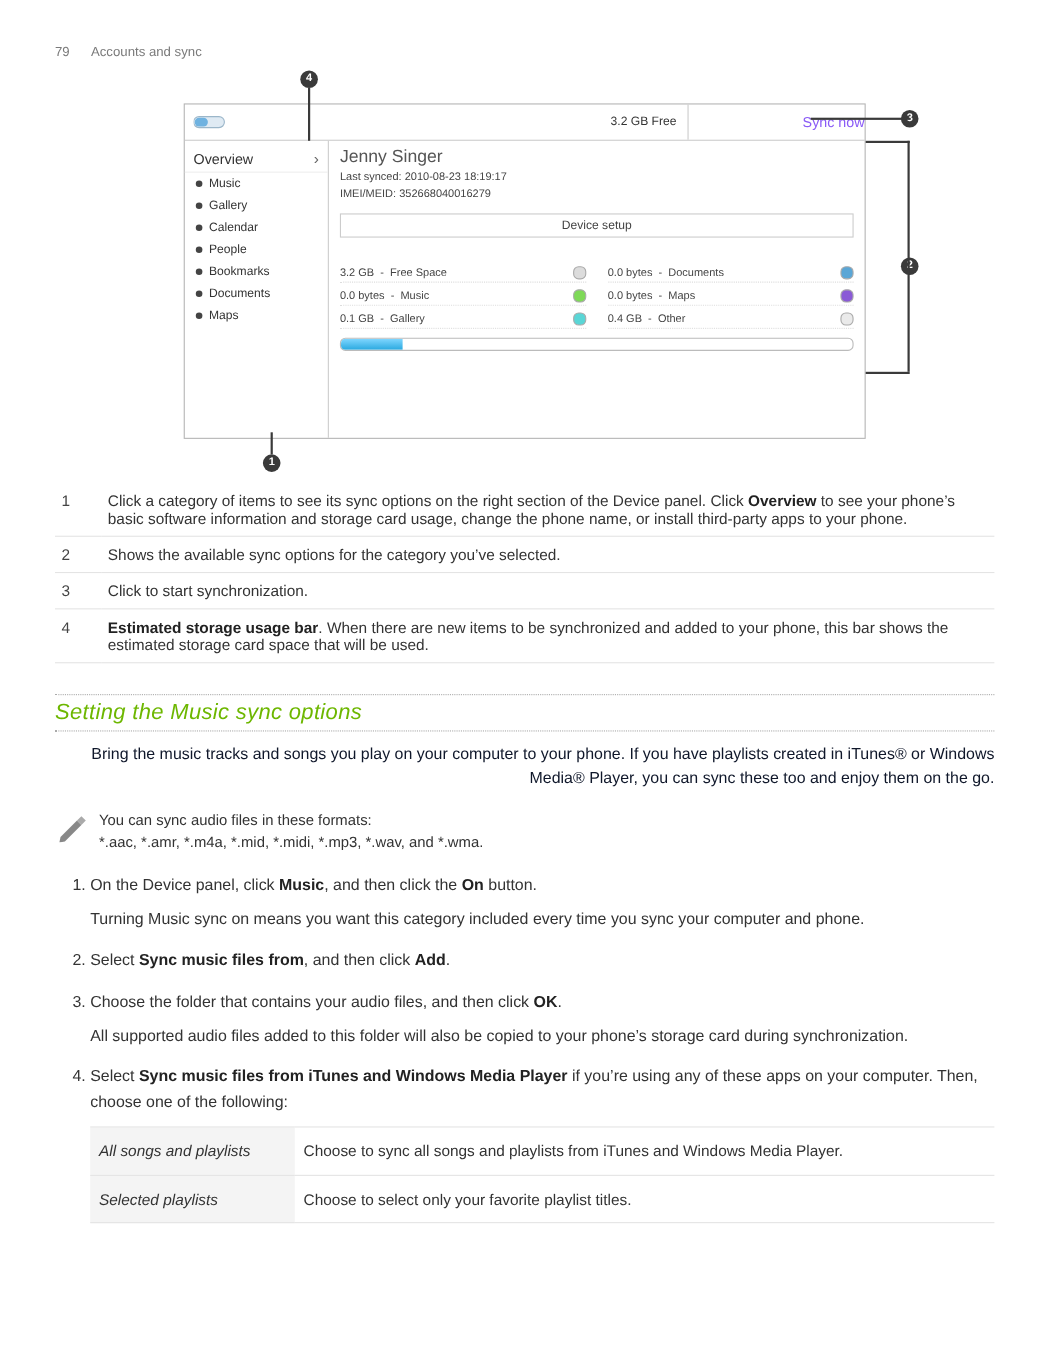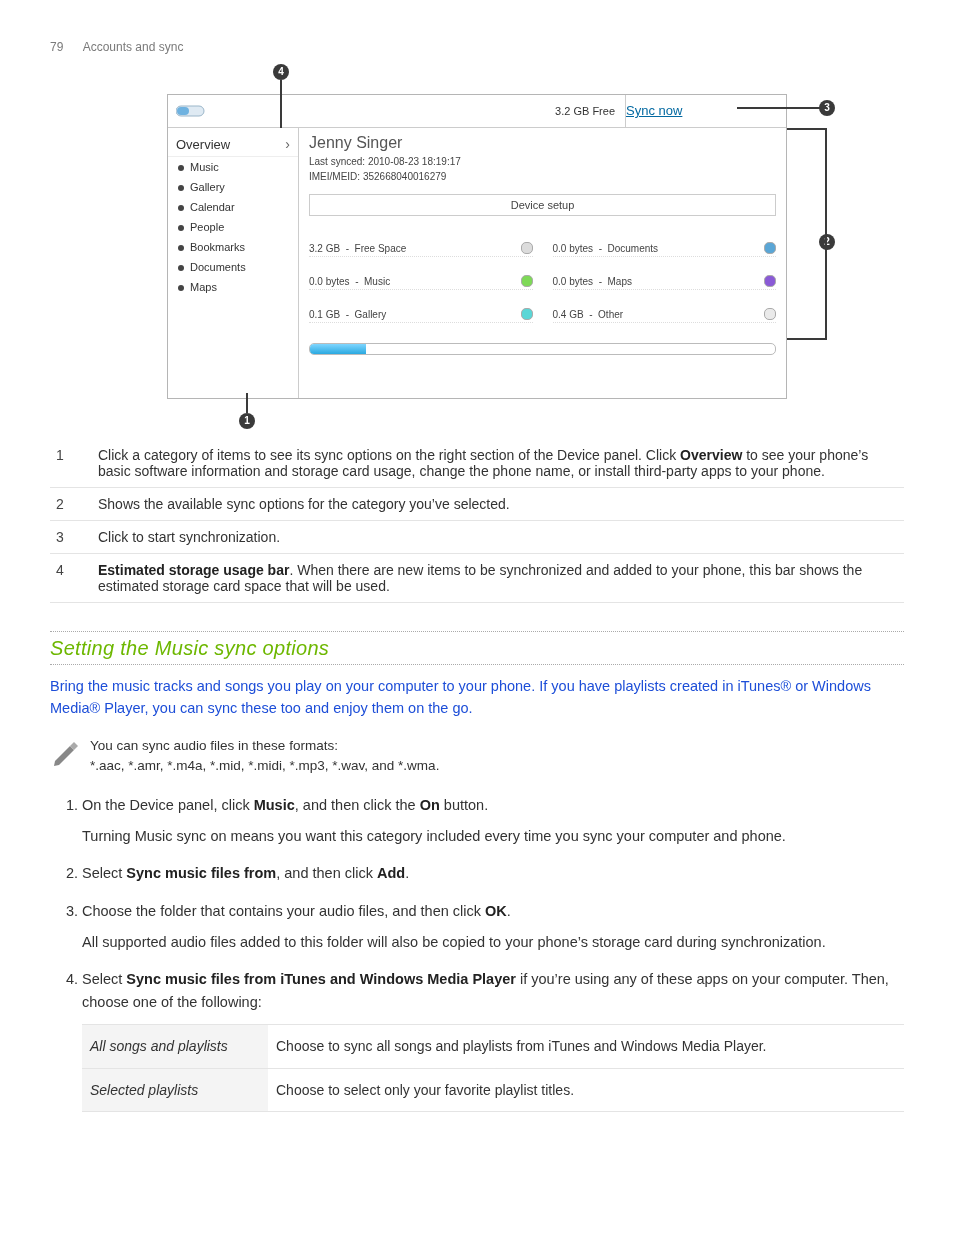--- a/index.html
+++ b/index.html
@@ -5,48 +5,48 @@
   html,body{margin:0;padding:0;background:#fff;font-family:Arial,Helvetica,sans-serif;color:#333;}
   .page{width:954px;min-height:1235px;position:relative;padding:40px 50px 60px 50px;box-sizing:border-box;}
   .hdr{font-size:12px;color:#7a7a7a;margin-bottom:40px;}
   .hdr .pg{display:inline-block;width:30px;}
   .figwrap{position:relative;width:620px;margin:0 auto 40px auto;}
   .devpanel{border:1px solid #b5b5b5;background:#fff;}
   .topbar{display:flex;align-items:center;border-bottom:1px solid #ccc;height:32px;}
   .topbar .toggle{width:130px;padding-left:8px;}
   .toggle svg{display:block;}
   .freebar{flex:1;text-align:right;padding-right:10px;font-size:11px;color:#333;border-right:1px solid #ccc;height:100%;line-height:32px;}
-  .syncbtn{width:160px;text-align:left;color:#0369a1;font-size:13px;line-height:32px;text-decoration:underline;}
+  .syncbtn{width:160px;text-align:right;color:#8b5cf6;font-size:13px;line-height:32px;}
   .body{display:flex;min-height:270px;}
   .side{width:130px;border-right:1px solid #ccc;padding:4px 0;}
   .side .ovw{display:flex;justify-content:space-between;align-items:center;font-size:13px;padding:4px 8px;border-bottom:1px solid #eee;}
   .side .ovw .chev{font-size:14px;color:#666;}
   .side .item{font-size:11px;color:#333;padding:4px 10px;}
   .side .item::before{content:"";display:inline-block;width:6px;height:6px;border-radius:3px;background:#444;margin-right:6px;vertical-align:middle;}
   .main{flex:1;padding:6px 10px;}
   .main .name{font-size:16px;color:#555;margin-bottom:2px;}
   .main .meta{font-size:10px;color:#444;line-height:1.5;}
   .devsetup{border:1px solid #ccc;margin:10px 0;text-align:center;font-size:11px;padding:4px 0;color:#444;}
-  .stor{display:grid;grid-template-columns:1fr 1fr;gap:16px 20px;margin-top:24px;font-size:10px;color:#444;}
+  .stor{display:grid;grid-template-columns:1fr 1fr;gap:4px 20px;margin-top:24px;font-size:10px;color:#444;}
   .srow{display:flex;align-items:center;justify-content:space-between;border-bottom:1px dotted #ddd;padding:2px 0;}
   .srow .dot{width:10px;height:10px;border-radius:5px;border:1px solid #aaa;}
   .barrow{grid-column:1/3;margin-top:4px;}
   .prog{height:10px;border:1px solid #bbb;border-radius:5px;overflow:hidden;}
   .prog .fill{height:100%;width:12%;background:linear-gradient(#7fd6ff,#2aa9e0);}
   
   .bub{position:absolute;width:16px;height:16px;border-radius:8px;background:#3a3a3a;color:#fff;font-size:10px;line-height:16px;text-align:center;font-weight:bold;}
   .lead{position:absolute;background:#3a3a3a;}
   
   .numt{width:100%;border-collapse:collapse;font-size:14px;color:#333;}
   .numt td{padding:8px 6px;vertical-align:top;border-bottom:1px solid #e4e4e4;}
   .numt td.n{width:30px;color:#444;}
   .h2wrap{margin:28px 0 10px 0;font-style:italic;}
   .dotted{height:1px;border-top:1px dotted #aaa;}
   .h2{color:#6db700;font-size:20px;font-weight:normal;letter-spacing:0.3px;padding:4px 0;}
-  .para{font-size:14.5px;line-height:1.5;color:#1d4ed8;margin:8px 0 16px 0;}
+  .para{font-size:14.5px;line-height:1.5;color:#0f172a;margin:8px 0 16px 0;text-align:right;}
   .notebox{display:flex;align-items:flex-start;gap:10px;margin:8px 0 18px 0;}
   .pencil{flex:0 0 30px;}
   .notebox .txt{font-size:13.5px;color:#333;line-height:1.5;}
   ol.steps{margin:0 0 0 32px;padding:0;font-size:14.5px;color:#333;line-height:1.6;}
   ol.steps>li{margin-bottom:14px;}
   ol.steps .sub{margin:8px 0 0 0;}
   .opts{width:100%;border-collapse:collapse;margin-top:10px;font-size:14px;}
   .opts td{padding:10px 8px;vertical-align:top;border-bottom:1px solid #e4e4e4;}
   .opts tr:first-child td{border-top:1px solid #e4e4e4;}
   .opts td.l{width:170px;background:#f4f4f4;color:#333;font-style:italic;}

